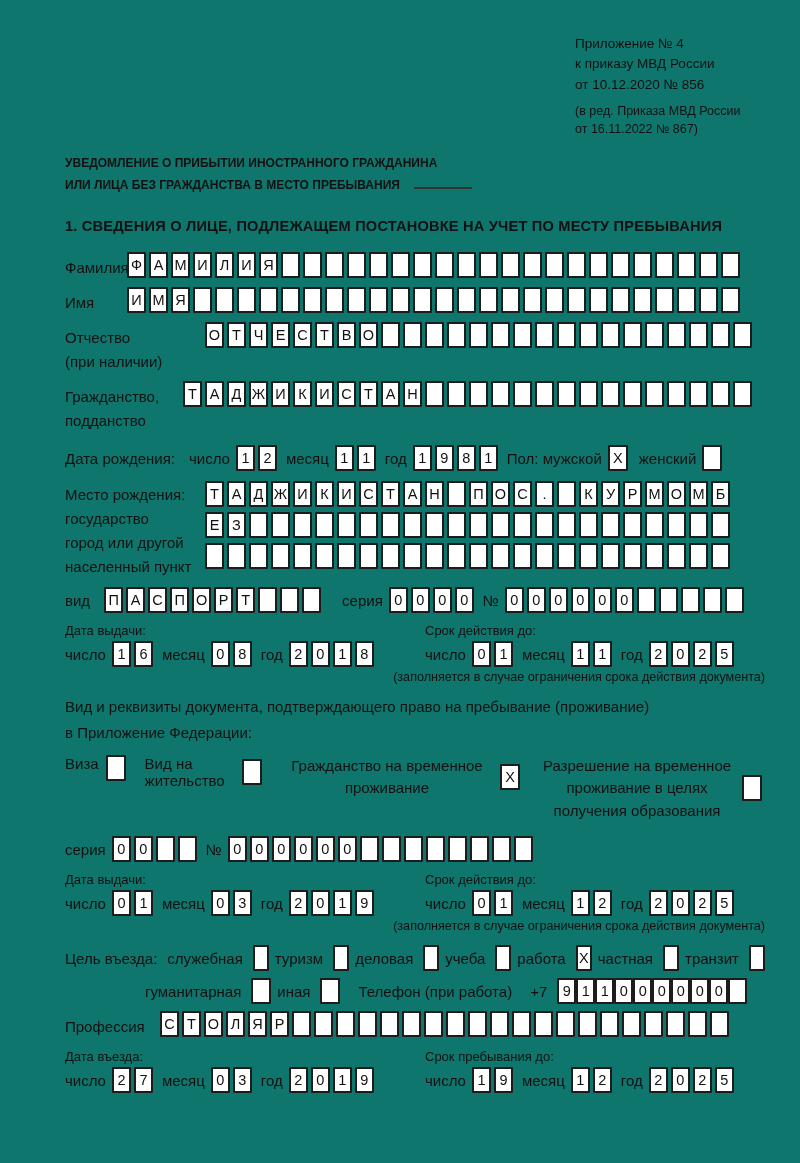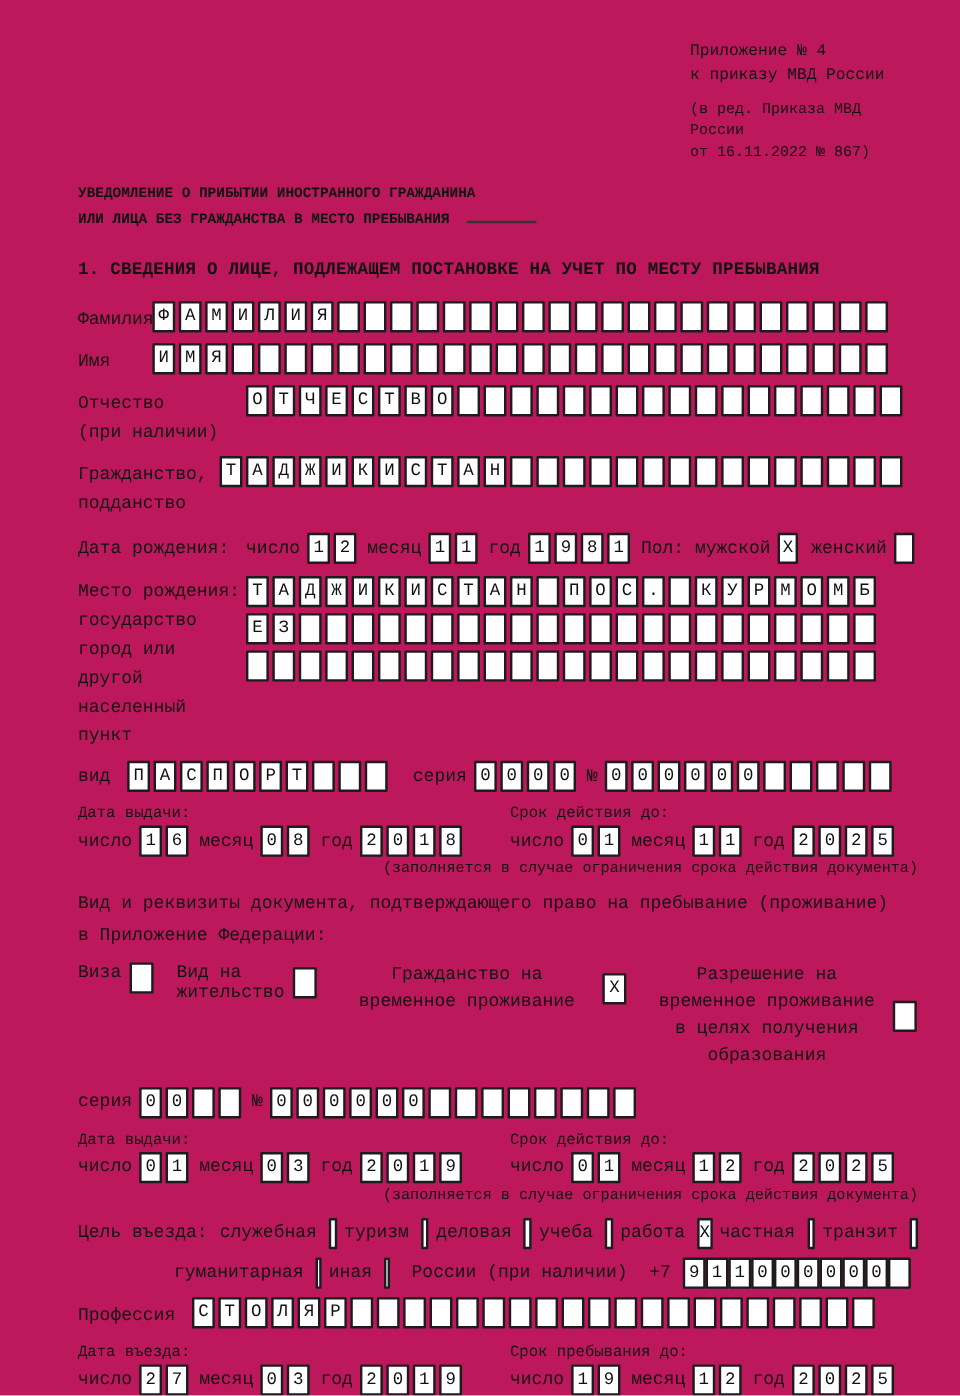--- a/index.html
+++ b/index.html
@@ -1,19 +1,19 @@
 <!DOCTYPE html>
 <html><head>
 <meta charset="utf-8">
 <style>
   html,body { margin:0; padding:0; background:#ffffff; }
   .page {
     position:relative; width:800px; height:1163px; box-sizing:border-box;
-    padding:34px 35px 0 65px; overflow:hidden; background:#be185d;
-    font-family:Liberation Mono, monospace; color:#111;
+    padding:34px 35px 0 65px; overflow:hidden; background:#0f766e;
+    font-family:Liberation Sans, sans-serif; color:#111;
   }
   .annex { width:190px; margin-left:auto; font-size:13.5px; line-height:1.5; }
   .annex .amend { margin-top:7px; font-size:12.5px; line-height:1.45; }
   .forma { text-align:right; font-weight:bold; font-size:15px; margin-top:16px; letter-spacing:.5px; padding-right:2px; }
   .title { text-align:left; font-weight:bold; font-size:12px; line-height:1.55; margin-top:16px; }
   .blank { display:inline-block; width:58px; border-bottom:2px solid #333; margin-left:14px; height:14px; }
   .sec-heading { font-weight:bold; font-size:14.6px; margin-top:24px; letter-spacing:.2px; }
 
   .row { display:flex; align-items:flex-start; margin:7px 0; }
   .lbl { font-size:15px; line-height:1.6; padding-top:4px; flex:0 0 auto; }
@@ -58,20 +58,21 @@
   .purpose.indent { margin-left:80px; }
 </style>
 </head>
 <body>
 
 <div class="page">
 
   <div class="annex">
     <div>Приложение № 4</div>
     <div>к приказу МВД России</div>
+    <div>от 10.12.2020 № 856</div>
     <div class="amend">
       <div>(в ред. Приказа МВД России</div>
       <div>от 16.11.2022 № 867)</div>
     </div>
   </div>
 
 
   <div class="title">
     <div>УВЕДОМЛЕНИЕ О ПРИБЫТИИ ИНОСТРАННОГО ГРАЖДАНИНА</div>
     <div><span>ИЛИ ЛИЦА БЕЗ ГРАЖДАНСТВА В МЕСТО ПРЕБЫВАНИЯ</span><span class="blank"></span></div>
@@ -242,21 +243,21 @@
       <span class="cell checkbox"></span>
     <span class="t">транзит</span>
       <span class="cell checkbox"></span>
   </div>
 
   <div class="inline-row purpose indent">
     <span class="t">гуманитарная</span>
       <span class="cell checkbox"></span>
     <span class="t">иная</span>
       <span class="cell checkbox"></span>
-    <span class="t" style="margin-left:18px">России (при наличии)</span>
+    <span class="t" style="margin-left:18px">Телефон (при работа)</span>
     <span class="t" style="margin-left:14px">+7</span>
     <span class="cells"><span class="cell">9</span><span class="cell">1</span><span class="cell">1</span><span class="cell">0</span><span class="cell">0</span><span class="cell">0</span><span class="cell">0</span><span class="cell">0</span><span class="cell">0</span><span class="cell"></span></span>
   </div>
 
   <div class="row">
     <div class="lbl w95">Профессия</div>
     <div class="cells"><span class="cell">С</span><span class="cell">Т</span><span class="cell">О</span><span class="cell">Л</span><span class="cell">Я</span><span class="cell">Р</span><span class="cell"></span><span class="cell"></span><span class="cell"></span><span class="cell"></span><span class="cell"></span><span class="cell"></span><span class="cell"></span><span class="cell"></span><span class="cell"></span><span class="cell"></span><span class="cell"></span><span class="cell"></span><span class="cell"></span><span class="cell"></span><span class="cell"></span><span class="cell"></span><span class="cell"></span><span class="cell"></span><span class="cell"></span><span class="cell"></span></div>
   </div>
 
   <div class="date-pair">

